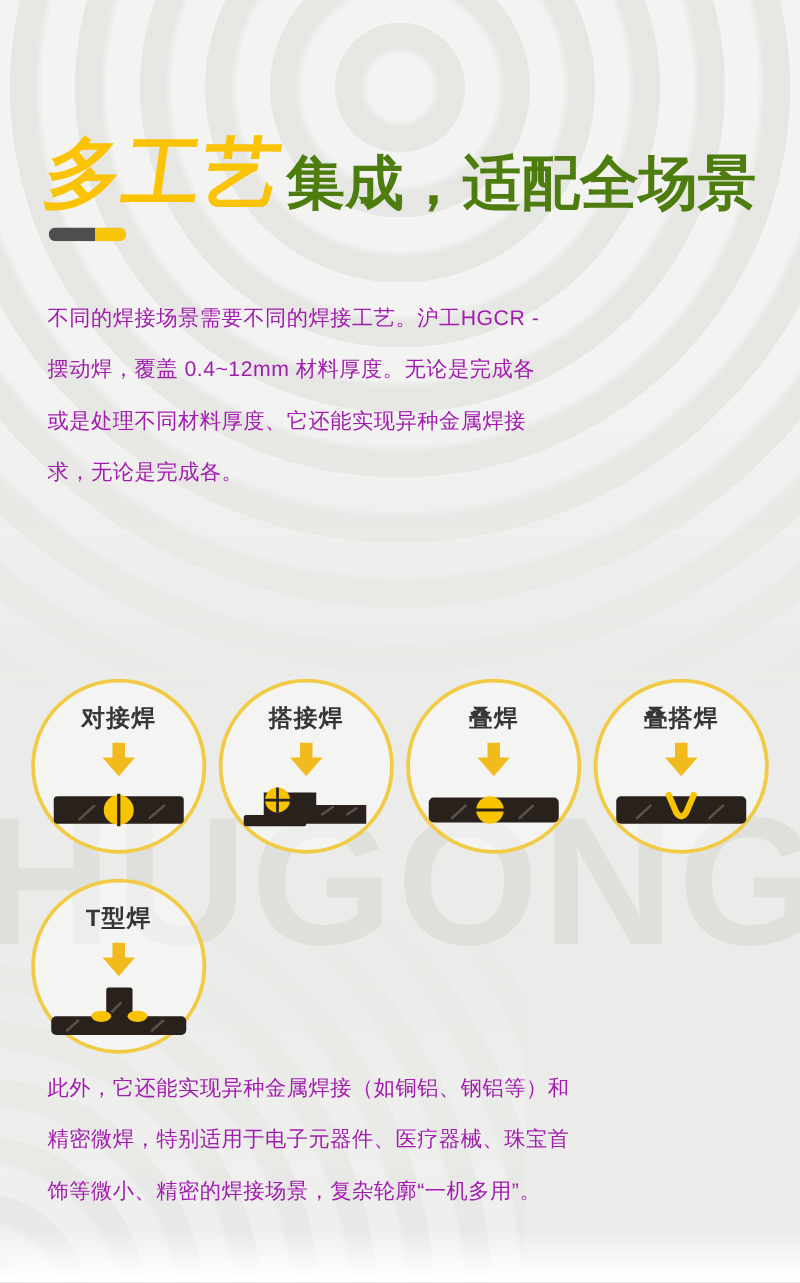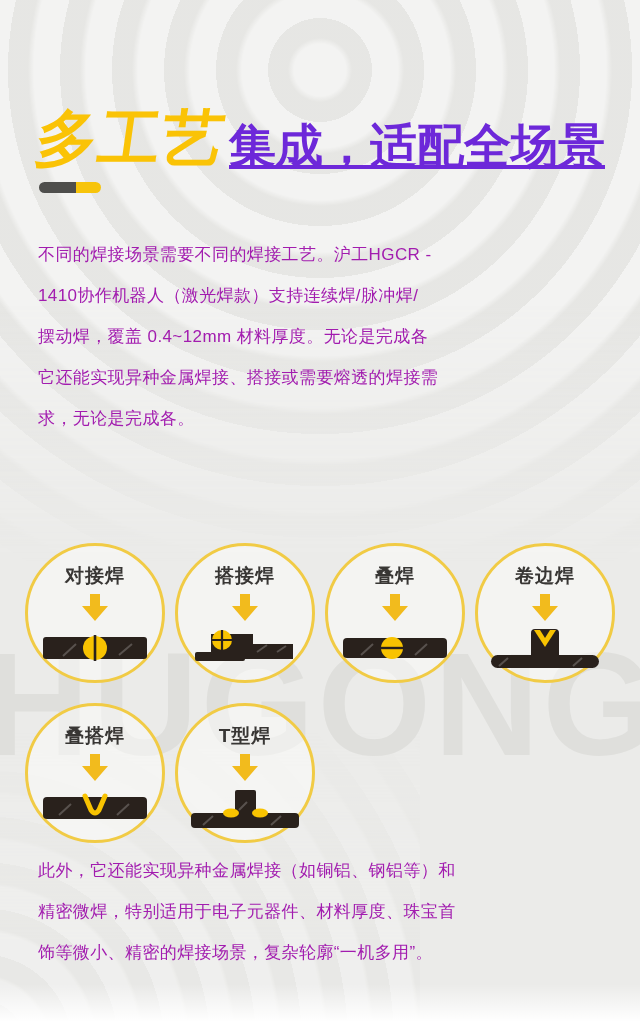--- a/index.html
+++ b/index.html
@@ -30,22 +30,22 @@
     font-size:146px;line-height:1.0;font-weight:800;letter-spacing:3px;
     color:#DFDFDC;white-space:nowrap;user-select:none;
   }
   
   .title{position:absolute;left:36px;top:76px;display:flex;align-items:flex-end;white-space:nowrap;}
   .title-accent{
     display:inline-block;font-size:62px;font-weight:900;color:#FAC306;
     transform:skewX(-8deg);letter-spacing:1px;
   }
   .title-rest{
-    display:inline-block;font-size:47px;font-weight:900;color:#6d28d9;
-    margin-left:4px;padding-bottom:3px;letter-spacing:0px;text-decoration:underline;
+    display:inline-block;font-size:47px;font-weight:900;color:#4d7c0f;
+    margin-left:4px;padding-bottom:3px;letter-spacing:0px;
   }
   .dash{
     position:absolute;left:39px;top:182px;width:62px;height:11px;
     border-radius:6px;overflow:hidden;display:flex;
   }
   .dash-dark{width:60%;height:100%;background:#4E4E4C;}
   .dash-yellow{width:40%;height:100%;background:#F7C40B;}
   
   .para{
     position:absolute;left:38px;width:585px;
@@ -89,23 +89,22 @@
     <span class="title-accent">多工艺</span>
     <span class="title-rest">集成，适配全场景</span>
   </h1>
   <div class="dash">
     <span class="dash-dark"></span>
     <span class="dash-yellow"></span>
   </div>
 
   <div class="para intro">
     <div>不同的焊接场景需要不同的焊接工艺。沪工HGCR -</div>
-    <div>1410协作机器人（激光焊款）支持连续焊/脉冲焊/</div>
     <div>摆动焊，覆盖 0.4~12mm 材料厚度。无论是完成各</div>
-    <div>它还能实现异种金属焊接、搭接或需要熔透的焊接需</div>
+    <div>或是处理不同材料厚度、它还能实现异种金属焊接</div>
     <div>求，无论是完成各。</div>
   </div>
 
   <div class="grid">
 
     <div class="weld-card">
       <div class="weld-label">对接焊</div>
       <svg class="arrow-icon" width="26" height="27" viewBox="0 0 26 27">
         <path d="M8,0 h10 v12 h8 L13,27 L0,12 h8 z" fill="#F2BB1D"></path>
       </svg>
@@ -138,33 +137,20 @@
       </svg>
       <svg class="weld-diagram" width="112" height="52" viewBox="0 0 112 52">
         <rect x="4" y="16" width="104" height="20" rx="4" fill="#29211C"></rect>
         <path d="M22,33 l12,-11 M76,33 l12,-11" stroke="rgba(255,255,255,0.22)" stroke-width="2" fill="none"></path>
         <circle cx="53" cy="26" r="11" fill="#F8C301"></circle>
         <path d="M41,26 h24" stroke="#29211C" stroke-width="2.4" fill="none"></path>
       </svg>
     </div>
 
 
-    <div class="weld-card">
-      <div class="weld-label">卷边焊</div>
-      <svg class="arrow-icon" width="26" height="27" viewBox="0 0 26 27">
-        <path d="M8,0 h10 v12 h8 L13,27 L0,12 h8 z" fill="#F2BB1D"></path>
-      </svg>
-      <svg class="weld-diagram" width="112" height="52" viewBox="0 0 112 52">
-        <rect x="2" y="33" width="108" height="13" rx="6.5" fill="#29211C"></rect>
-        <path d="M42,11 q0,-4 4,-4 h20 q4,0 4,4 v24 h-28 z" fill="#29211C"></path>
-        <path d="M10,44 l9,-8 M84,44 l9,-8" stroke="rgba(255,255,255,0.22)" stroke-width="2" fill="none"></path>
-        <polygon points="45,8 56,25 67,8" fill="#F8C301"></polygon>
-        <polygon points="51,8 56,16 61,8" fill="#29211C"></polygon>
-      </svg>
-    </div>
 
     <div class="weld-card">
       <div class="weld-label">叠搭焊</div>
       <svg class="arrow-icon" width="26" height="27" viewBox="0 0 26 27">
         <path d="M8,0 h10 v12 h8 L13,27 L0,12 h8 z" fill="#F2BB1D"></path>
       </svg>
       <svg class="weld-diagram" width="112" height="52" viewBox="0 0 112 52">
         <rect x="4" y="15" width="104" height="22" rx="4" fill="#29211C"></rect>
         <path d="M20,33 l12,-11 M78,33 l12,-11" stroke="rgba(255,255,255,0.22)" stroke-width="2" fill="none"></path>
         <path d="M46,14 L52,28 Q56,34 60,28 L66,14" stroke="#F8C301" stroke-width="5" fill="none" stroke-linecap="round"></path>
@@ -183,18 +169,18 @@
         <ellipse cx="42" cy="31" rx="8" ry="4.5" fill="#F8C301"></ellipse>
         <ellipse cx="71" cy="31" rx="8" ry="4.5" fill="#F8C301"></ellipse>
       </svg>
     </div>
 
 
   </div>
 
   <div class="para outro">
     <div>此外，它还能实现异种金属焊接（如铜铝、钢铝等）和</div>
-    <div>精密微焊，特别适用于电子元器件、材料厚度、珠宝首</div>
+    <div>精密微焊，特别适用于电子元器件、医疗器械、珠宝首</div>
     <div>饰等微小、精密的焊接场景，复杂轮廓“一机多用”。</div>
   </div>
 
   <div class="bottom-fade"></div>
 </div>
 
 </body></html>

